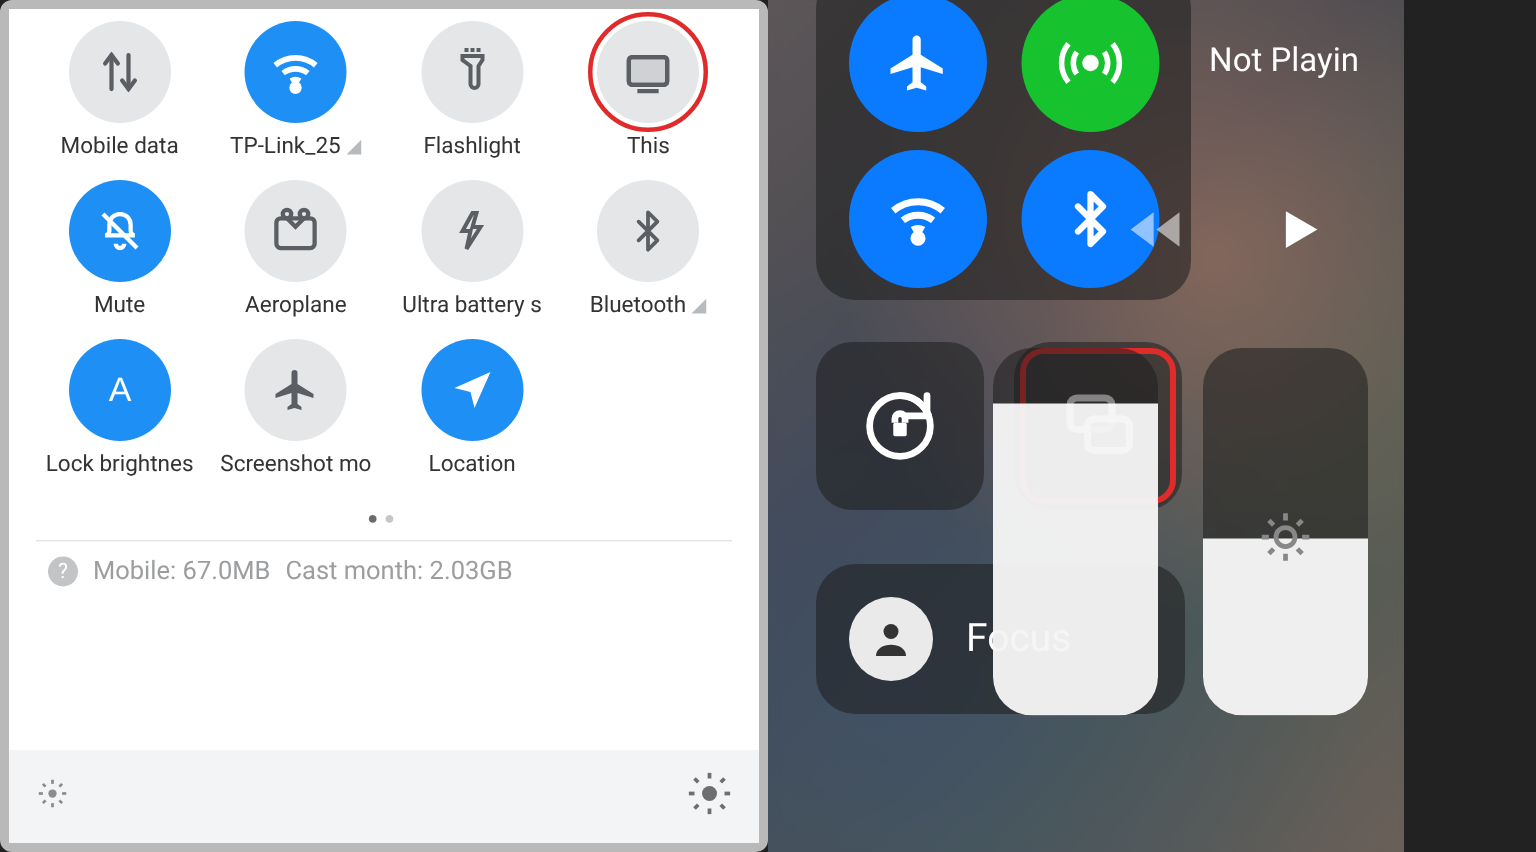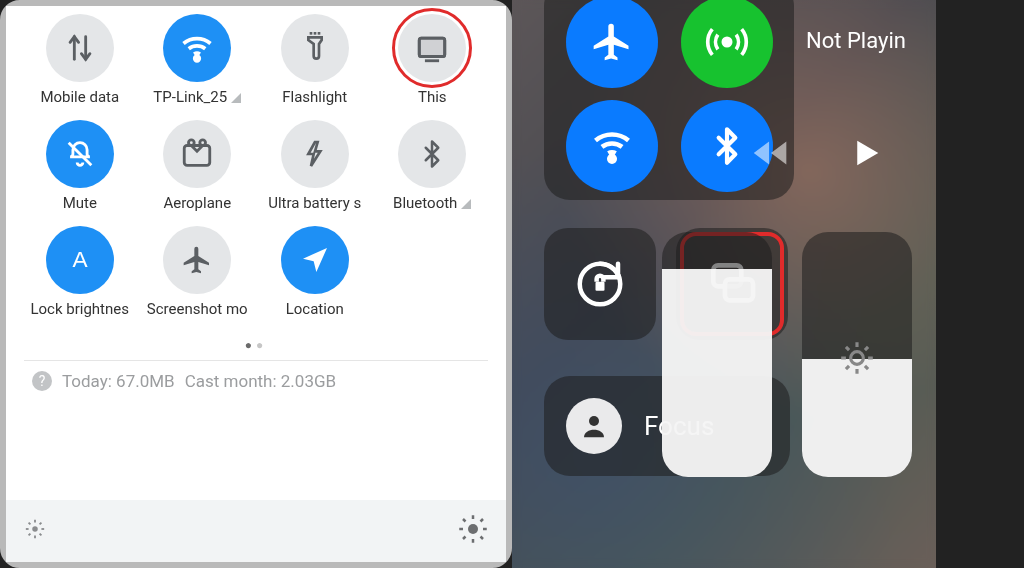--- a/index.html
+++ b/index.html
@@ -7,21 +7,21 @@
     width: 1024px; height: 568px;
     display: flex;
     font-family: -apple-system, "Segoe UI", Roboto, Arial, sans-serif;
     background: #222;
   }
   
   .android {
     width: 512px; height: 568px;
     background: #fff;
     border: 6px solid #b9b9b9;
-    border-radius: 20px;
+    border-radius: 8px;
     display: flex;
     flex-direction: column;
     position: relative;
   }
   .android-main {
     flex: 1;
     padding: 8px 18px 0 18px;
     background: #fff;
     border-bottom-left-radius: 18px;
     border-bottom-right-radius: 18px;
@@ -320,21 +320,21 @@
             </svg>
           </div>
           <div class="a-label">Location</div>
         </div>
       </div>
     <div class="dots">
       <span class="dot-a">●</span><span class="dot-b">●</span>
     </div>
     <div class="usage">
       <span class="q">?</span>
-      <span>Today: 67.0MB</span>
+      <span>Mobile: 67.0MB</span>
       <span>Cast month: 2.03GB</span>
     </div>
   </div>
   <div class="brightness-bar">
     <span class="sun-sm">
       <svg width="22" height="22" viewBox="0 0 24 24" fill="currentColor">
           <circle cx="12" cy="12" r="3"></circle>
           <g stroke="currentColor" stroke-width="2">
             <line x1="12" y1="2" x2="12" y2="5"></line>
             <line x1="12" y1="19" x2="12" y2="22"></line>

